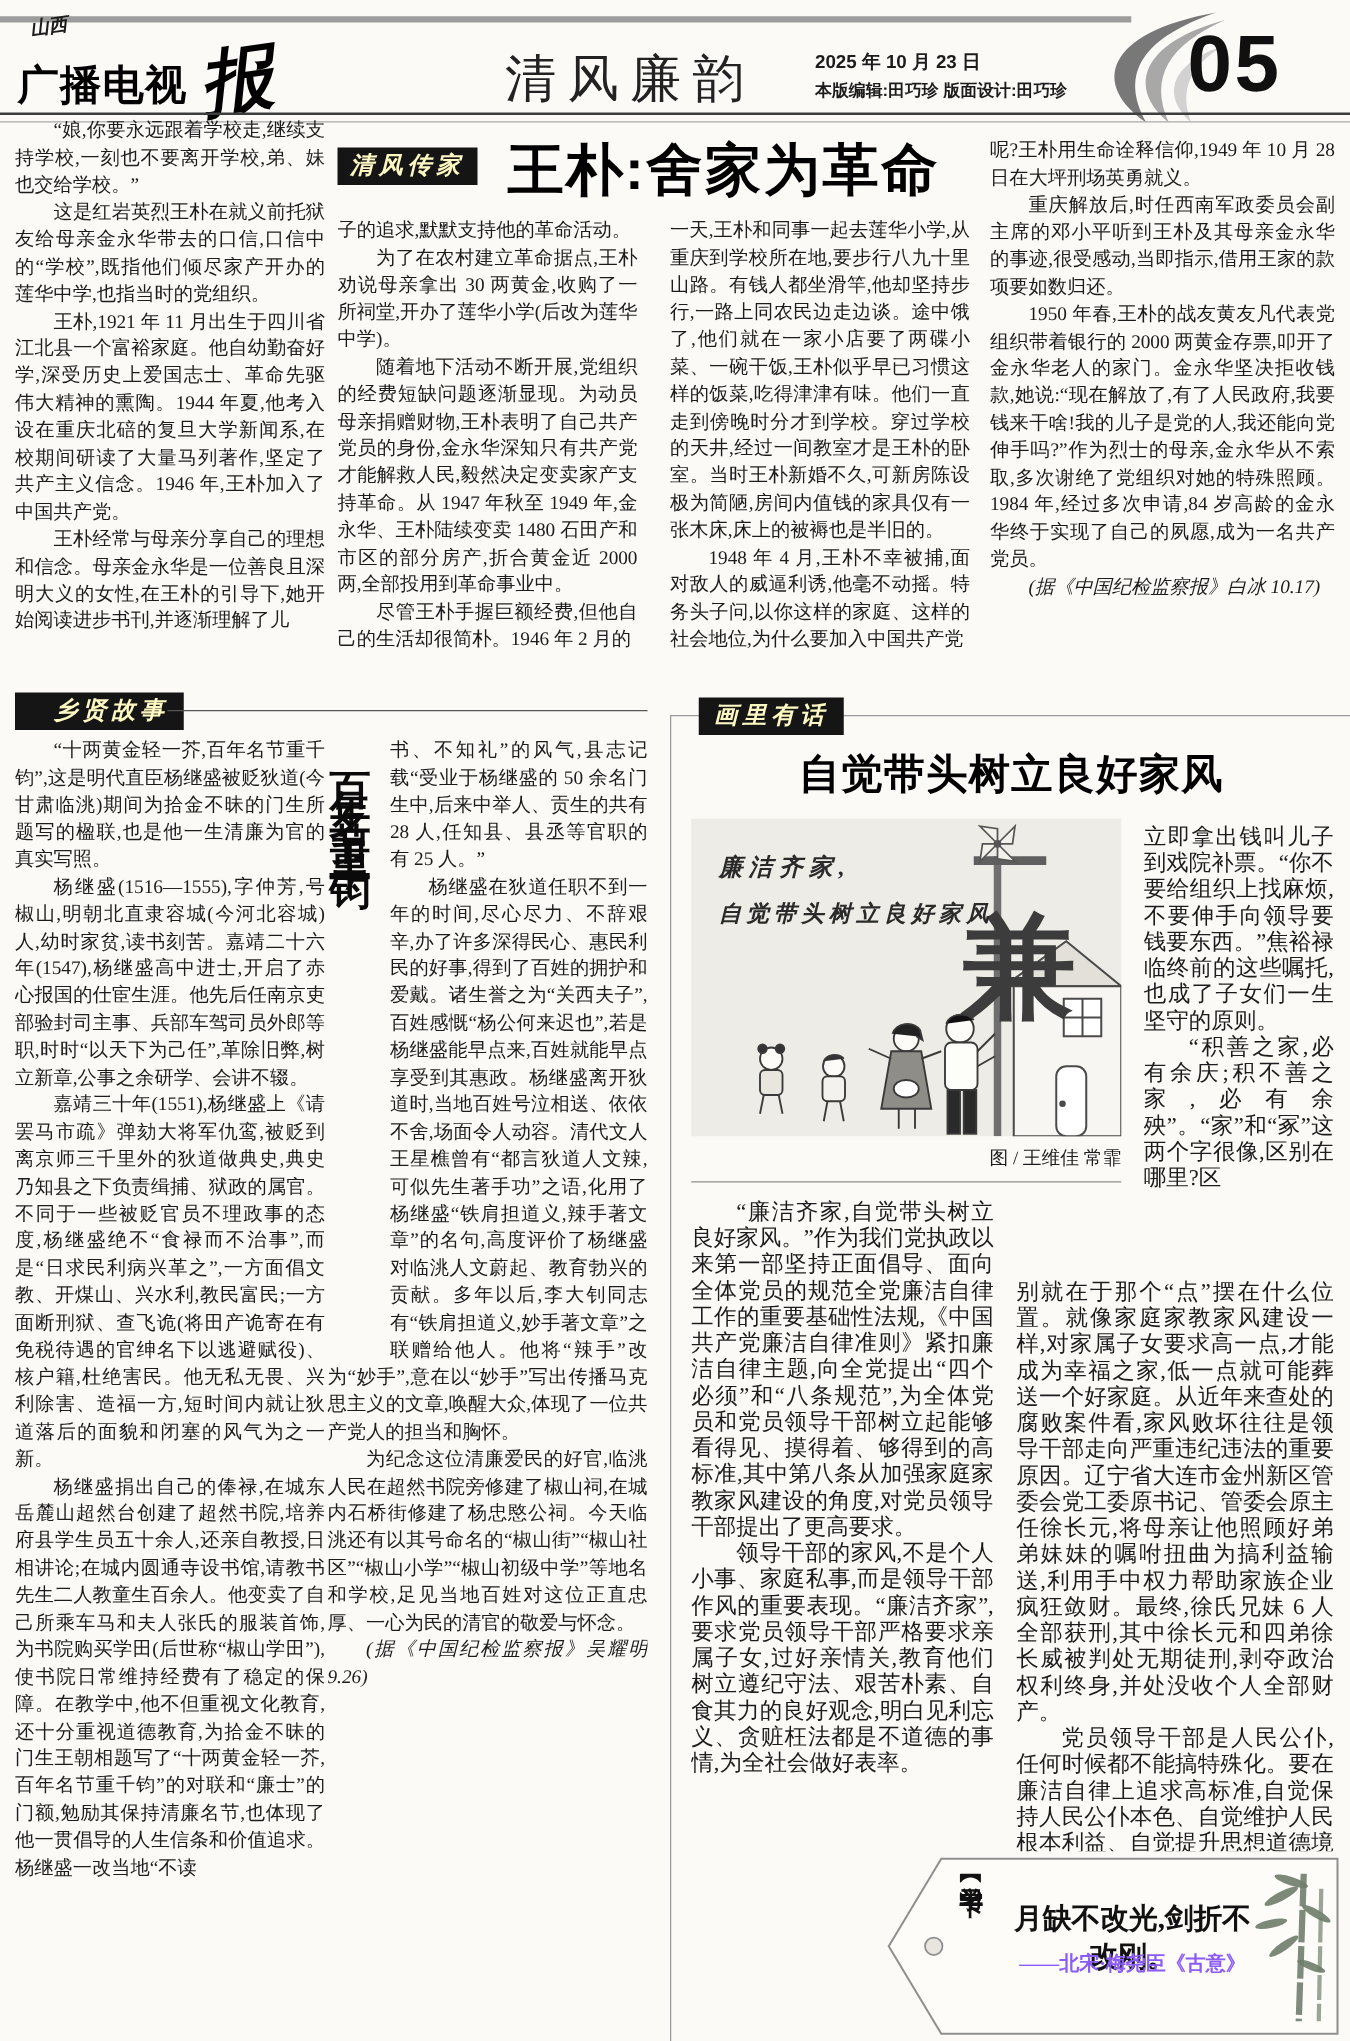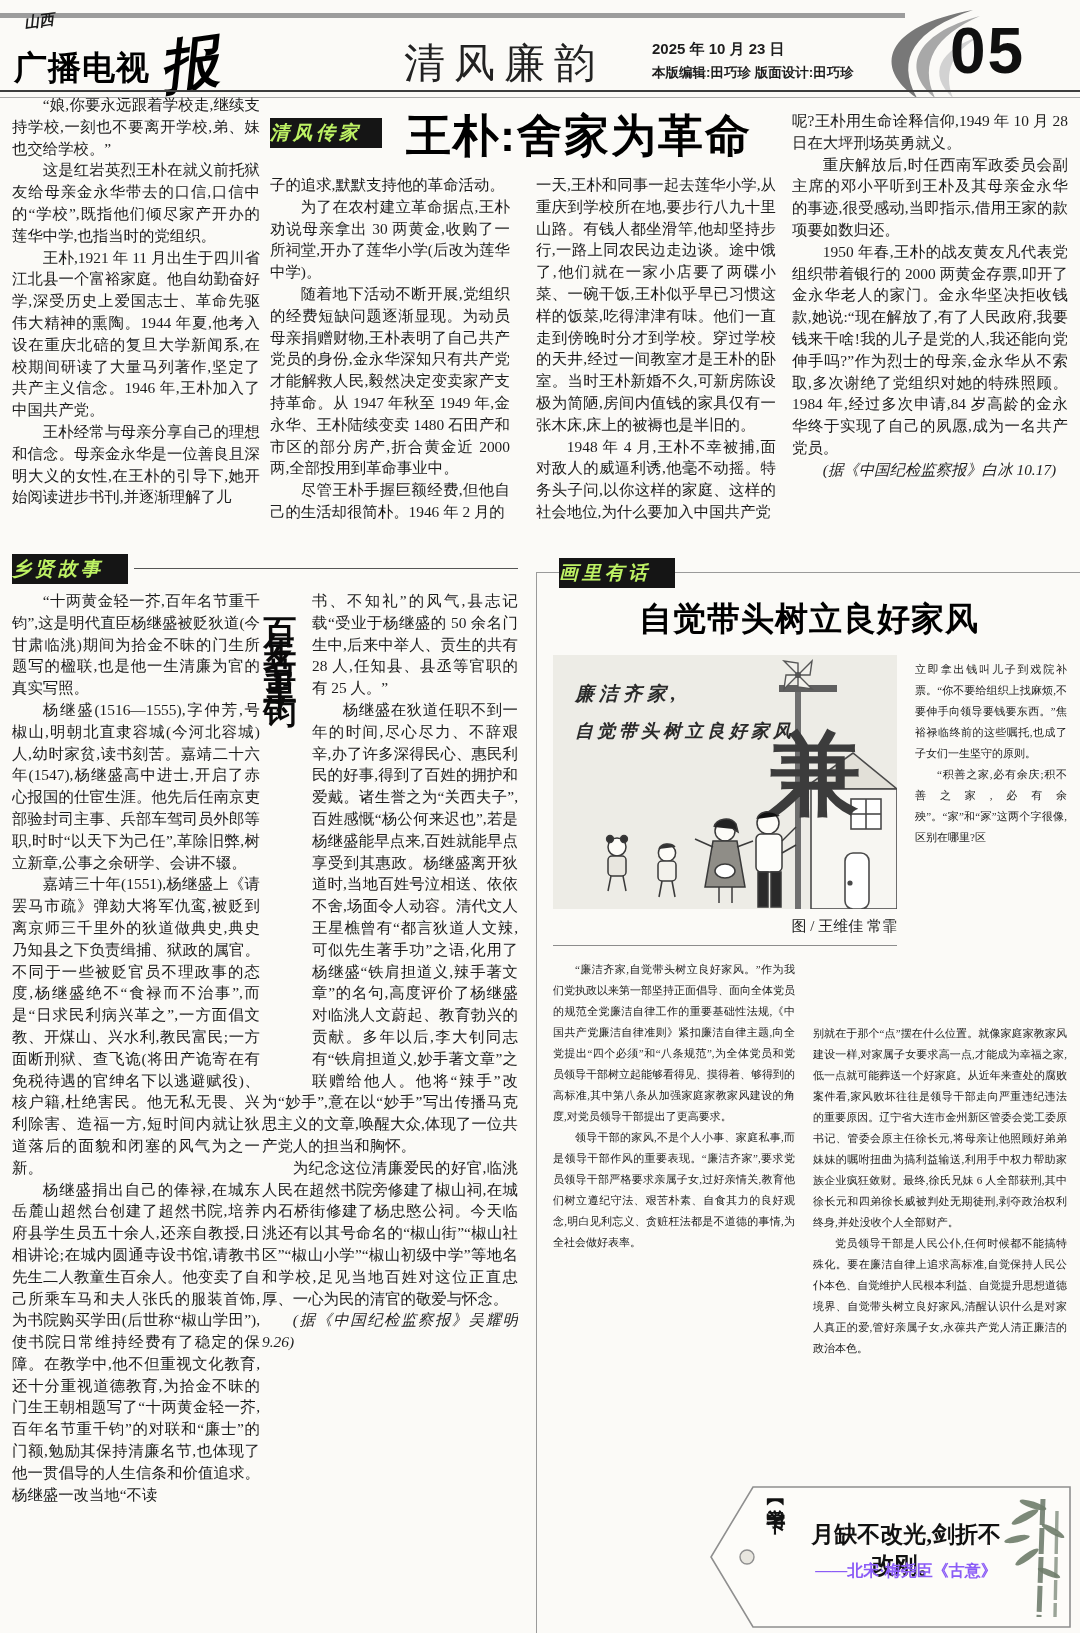--- a/index.html
+++ b/index.html
@@ -17,51 +17,51 @@
   .hdr-credits{left:652px;top:64px;font:700 13.5px "Liberation Sans","DejaVu Sans",sans-serif;}
   .swoosh{left:855px;top:8px;}
   .pagenum{left:950px;top:14px;font:700 64px "Liberation Sans","DejaVu Sans",sans-serif;color:#101010;letter-spacing:2px;}
   .hline1{left:0;top:90px;width:1080px;height:2px;background:#3d3d3d;}
   .hline2{left:0;top:97px;width:1080px;height:1px;background:#a9a9a9;}
   
   .col p{margin:0;text-indent:2em;font-size:15.4px;line-height:21.8px;text-align:justify;}
   .col p.cont{text-indent:0;}
   .col p.kai{font-style:italic;}
   .col{overflow:hidden;}
-  .tag{background:#151515;color:#bef264;font:italic 700 19px "Liberation Serif",serif;
-       letter-spacing:4px;text-align:left;line-height:30px;}
+  .tag{background:#151515;color:#fef9c3;font:italic 700 19px "Liberation Serif",serif;
+       letter-spacing:4px;text-align:center;line-height:30px;}
   
   .a1c1{left:12px;top:94px;width:248px;height:438px;}
   .a1mid{left:270px;top:110px;width:506px;height:438px;}
   .a1head{position:relative;height:64px;}
   .a1tag{position:absolute;left:0;top:8px;width:112px;height:30px;}
   .a1title{position:absolute;left:112px;right:0;top:-4px;text-align:center;
            font:900 45px "Liberation Sans","DejaVu Sans",sans-serif;letter-spacing:2px;color:#000;}
   .a1cols{display:flex;gap:26px;}
   .a1cols .col{width:246px;height:372px;}
   .a1c4{left:792px;top:110px;width:276px;height:438px;}
   
-  .a2label{left:12px;top:554px;width:116px;height:30px;}
+  .a2label{left:12px;top:554px;width:116px;height:30px;padding-left:19px;}
   .a2line{left:134px;top:568px;width:384px;height:1px;background:#555;}
   .a2c1{left:12px;top:590px;width:248px;height:1040px;}
   .a2c2{left:262px;top:590px;width:256px;height:1040px;}
   .vtitle{float:left;width:40px;height:472px;margin:2px 10px 6px 0;
           writing-mode:vertical-rl;text-orientation:upright;
           font:900 33px "Liberation Sans","DejaVu Sans",sans-serif;letter-spacing:13px;color:#0a0a0a;}
   
   .a3box{left:536px;top:556px;width:544px;height:1068px;border:1px solid #9a9a9a;background:#fbfaf7;margin-top:16px;}
   .a3label{left:22px;top:-15px;width:116px;height:30px;}
   .a3title{left:0;top:24px;width:100%;text-align:center;
            font:900 33px "Liberation Sans","DejaVu Sans",sans-serif;letter-spacing:1px;color:#000;}
   .a3illus{left:16px;top:82px;width:344px;height:254px;background:#edece6;}
   .slogan1{position:absolute;left:22px;top:26px;font:italic 700 19px "Liberation Serif",serif;letter-spacing:5px;color:#2a2a2a;}
   .slogan2{position:absolute;left:22px;top:64px;font:italic 700 18px "Liberation Serif",serif;letter-spacing:4px;color:#2a2a2a;}
   .a3credit{left:16px;top:344px;width:344px;text-align:right;font-size:15px;}
   .a3hr{left:16px;top:372px;width:344px;height:1px;background:#8c8c8c;}
-  .a3 .col p{font-size:11px;line-height:21px;}
+  .a3 .col p{font-size:18px;line-height:21px;}
   .a3side{left:378px;top:86px;width:152px;height:358px;}
   .a3colA{left:16px;top:386px;width:242px;height:656px;}
   .a3colB{left:276px;top:450px;width:254px;height:458px;}
   
   .card{left:172px;top:912px;width:364px;height:144px;}
   .card-label{position:absolute;left:54px;top:8px;height:128px;writing-mode:vertical-rl;text-orientation:upright;
               font:700 19px "Liberation Serif",serif;letter-spacing:2px;color:#111;}
   .card-quote{position:absolute;left:92px;top:34px;width:210px;text-align:center;
               font:700 23px "Liberation Serif",serif;color:#111;}
   .card-attr{position:absolute;left:92px;top:76px;width:210px;text-align:center;

